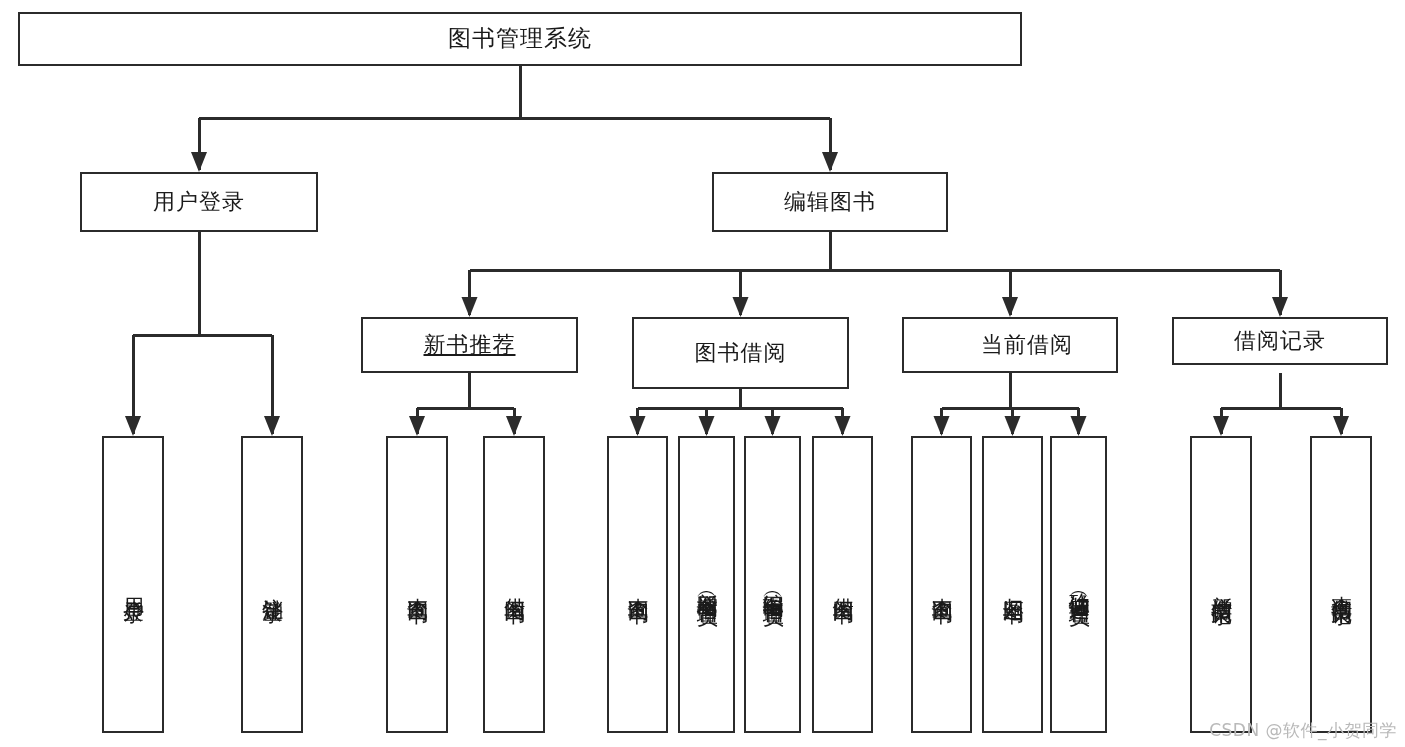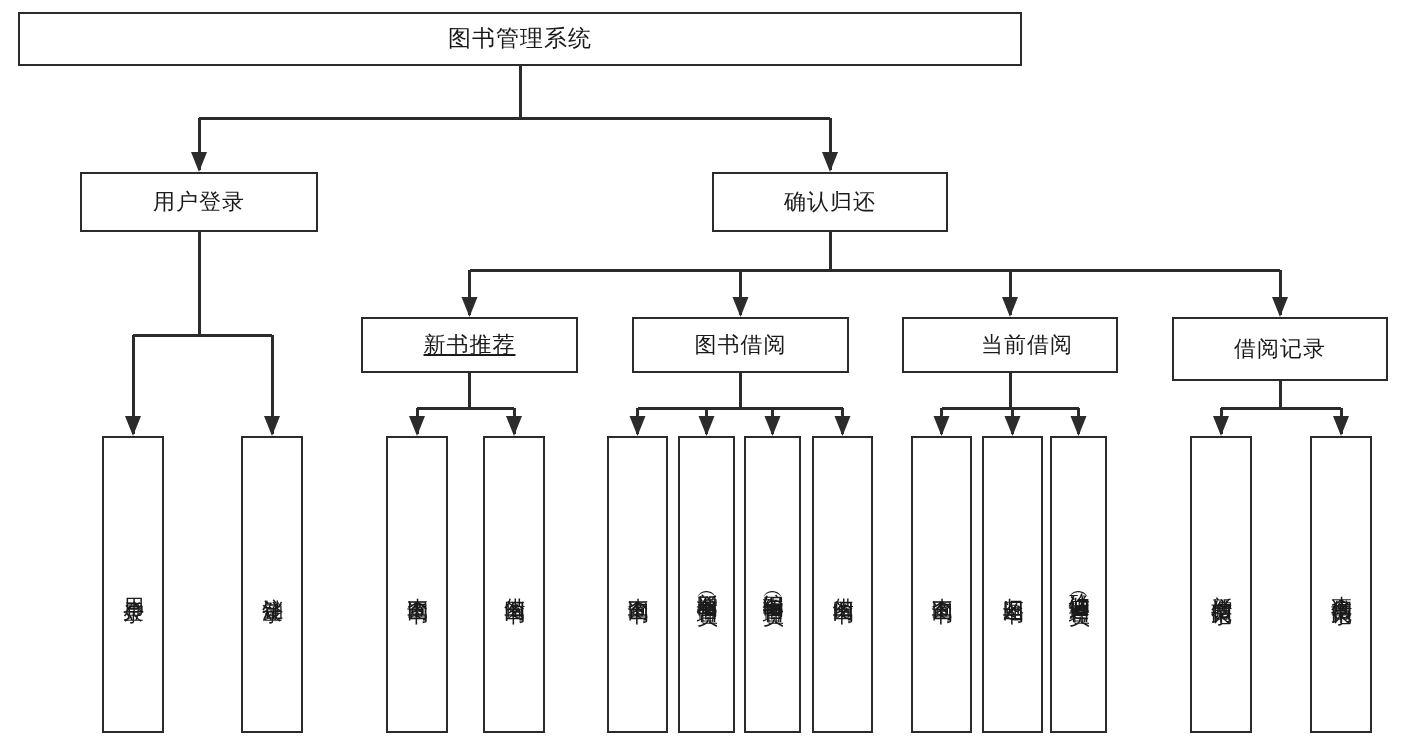--- a/index.html
+++ b/index.html
@@ -134,32 +134,32 @@
       <polygon points="1333,416 1349,416 1341,436" fill="#2b2b2b"></polygon>
     </svg>
   <div id="nodes">
       <div class="node horiz root" style="left: 18px; top: 12px; width: 1004px; height: 54px;">
         <span>图书管理系统</span>
       </div>
       <div class="node horiz" style="left: 80px; top: 172px; width: 238px; height: 60px;">
         <span>用户登录</span>
       </div>
       <div class="node horiz" style="left: 712px; top: 172px; width: 236px; height: 60px;">
-        <span>确认归还</span>
+        <span>编辑图书</span>
       </div>
       <div class="node horiz" style="left: 361px; top: 317px; width: 217px; height: 56px; text-decoration: underline;">
         <span>新书推荐</span>
       </div>
-      <div class="node horiz" style="left: 632px; top: 317px; width: 217px; height: 56px;">
+      <div class="node horiz" style="left: 632px; top: 317px; width: 217px; height: 72px;">
         <span>图书借阅</span>
       </div>
       <div class="node horiz" style="left: 902px; top: 317px; width: 216px; height: 56px; padding-left: 34px;">
         <span>当前借阅</span>
       </div>
-      <div class="node horiz" style="left: 1172px; top: 317px; width: 216px; height: 64px;">
+      <div class="node horiz" style="left: 1172px; top: 317px; width: 216px; height: 48px;">
         <span>借阅记录</span>
       </div>
       <div class="node vert" style="left: 102px; top: 436px; width: 62px; height: 297px;">
         <span class="vlabel">用户登录</span>
       </div>
       <div class="node vert" style="left: 241px; top: 436px; width: 62px; height: 297px;">
         <span class="vlabel">注销登录</span>
       </div>
       <div class="node vert" style="left: 386px; top: 436px; width: 62px; height: 297px;">
         <span class="vlabel">查询图书</span>
@@ -188,13 +188,14 @@
       <div class="node vert" style="left: 1050px; top: 436px; width: 57px; height: 297px;">
         <span class="vlabel">确认归还（管理员）</span>
       </div>
       <div class="node vert" style="left: 1190px; top: 436px; width: 62px; height: 297px;">
         <span class="vlabel">新增借阅记录</span>
       </div>
       <div class="node vert" style="left: 1310px; top: 436px; width: 62px; height: 297px;">
         <span class="vlabel">查询借阅记录</span>
       </div>
     </div>
+  <div class="watermark">CSDN @软件_小贺同学</div>
 </div>
 
 </body></html>

